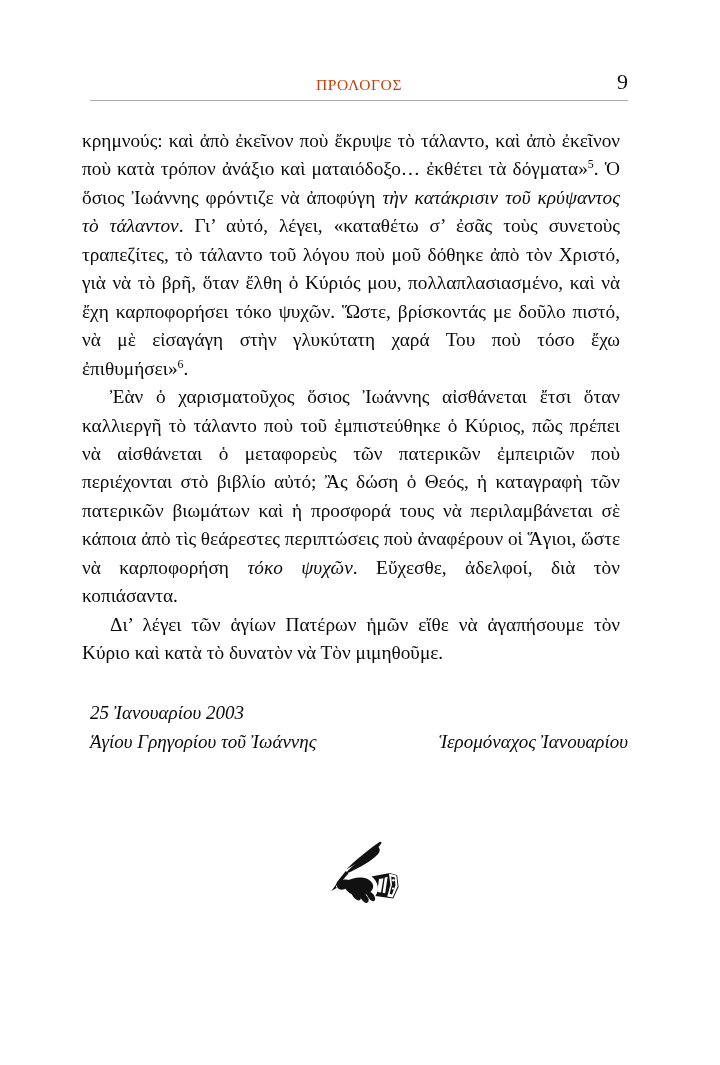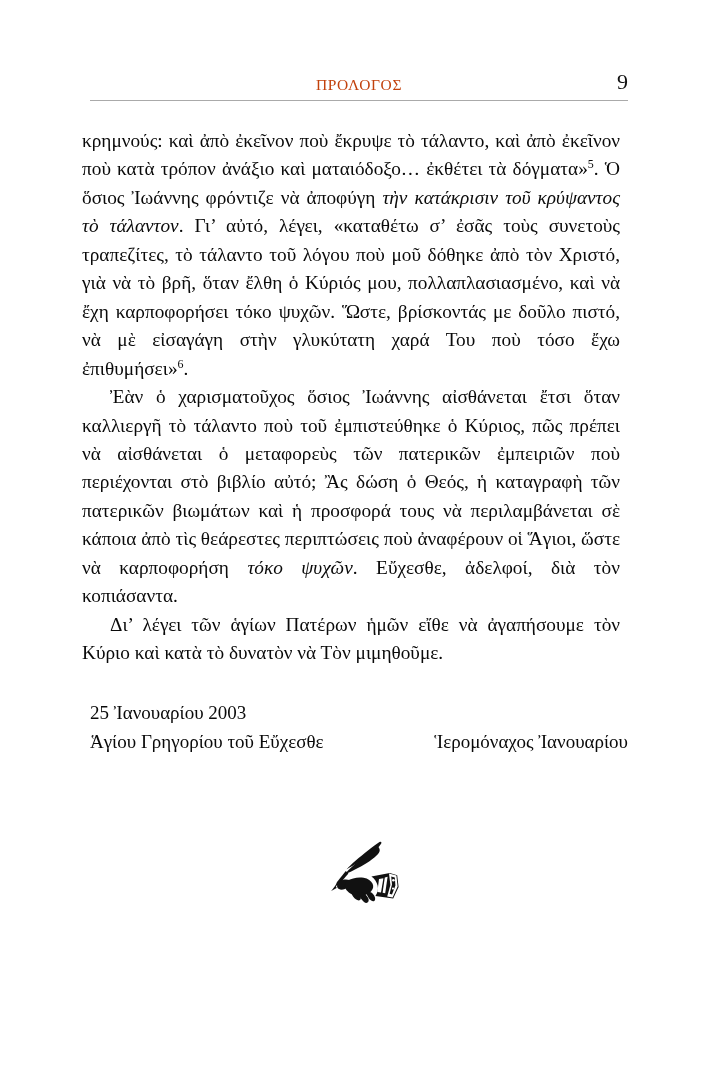--- a/index.html
+++ b/index.html
@@ -88,20 +88,21 @@
     vertical-align: super;
     line-height: 0;
   }
 
   
   .colophon {
     position: absolute;
     left: 90px;
     top: 698px;
     width: 538px;
+    font-style: italic;
     font-size: 19px;
     line-height: 29px;
     color: #0a0a0a;
   }
   .colophon-date {
     display: block;
   }
   .colophon-row {
     display: block;
     position: relative;
@@ -146,21 +147,21 @@
 
     <p class="para"><span>Ἐὰν ὁ χαρισματοῦχος ὅσιος Ἰωάννης αἰσθάνεται ἔτσι ὅταν καλλιεργῆ τὸ τάλαντο ποὺ τοῦ ἐμπιστεύθηκε ὁ Κύριος, πῶς πρέπει νὰ αἰσθάνεται ὁ μεταφορεὺς τῶν πατερικῶν ἐμπειριῶν ποὺ περιέχονται στὸ βιβλίο αὐτό; Ἂς δώση ὁ Θεός, ἡ καταγραφὴ τῶν πατερικῶν βιωμάτων καὶ ἡ προσφορά τους νὰ περιλαμβάνεται σὲ κάποια ἀπὸ τὶς θεάρεστες περιπτώσεις ποὺ ἀναφέρουν οἱ Ἅγιοι, ὥστε νὰ καρποφορήση </span><span class="it">τόκο ψυχῶν</span><span>. Εὔχεσθε, ἀδελφοί, διὰ τὸν κοπιάσαντα.</span></p>
 
     <p class="para"><span>Δι’ λέγει τῶν ἁγίων Πατέρων ἡμῶν εἴθε νὰ ἀγαπήσουμε τὸν Κύριο καὶ κατὰ τὸ δυνατὸν νὰ Τὸν μιμηθοῦμε.</span></p>
 
   </div>
 
   <div class="colophon">
     <span class="colophon-date">25 Ἰανουαρίου 2003</span>
     <span class="colophon-row">
-      <span class="colophon-feast">Ἁγίου Γρηγορίου τοῦ Εὔχεσθε</span>
+      <span class="colophon-feast">Ἁγίου Γρηγορίου τοῦ Ἰωάννης</span>
       <span class="colophon-signer">Ἱερομόναχος Ἰανουαρίου</span>
     </span>
   </div>
 
   <div class="ornament">
     <span>
       <svg width="86" height="66" viewBox="0 0 86 66" xmlns="http://www.w3.org/2000/svg" aria-hidden="true">
         <g fill="#111111">
 
           <path d="M62.5 2.0 C56.0 6.5 46.5 13.8 38.2 21.0 C35.0 23.8 32.0 26.6 29.6 29.2 C31.4 28.2 33.6 26.9 36.2 25.4 C43.8 20.9 53.0 14.6 59.2 9.4 C61.6 7.3 63.3 5.3 64.2 3.6 C64.8 2.5 64.2 1.2 62.5 2.0 Z"></path>

